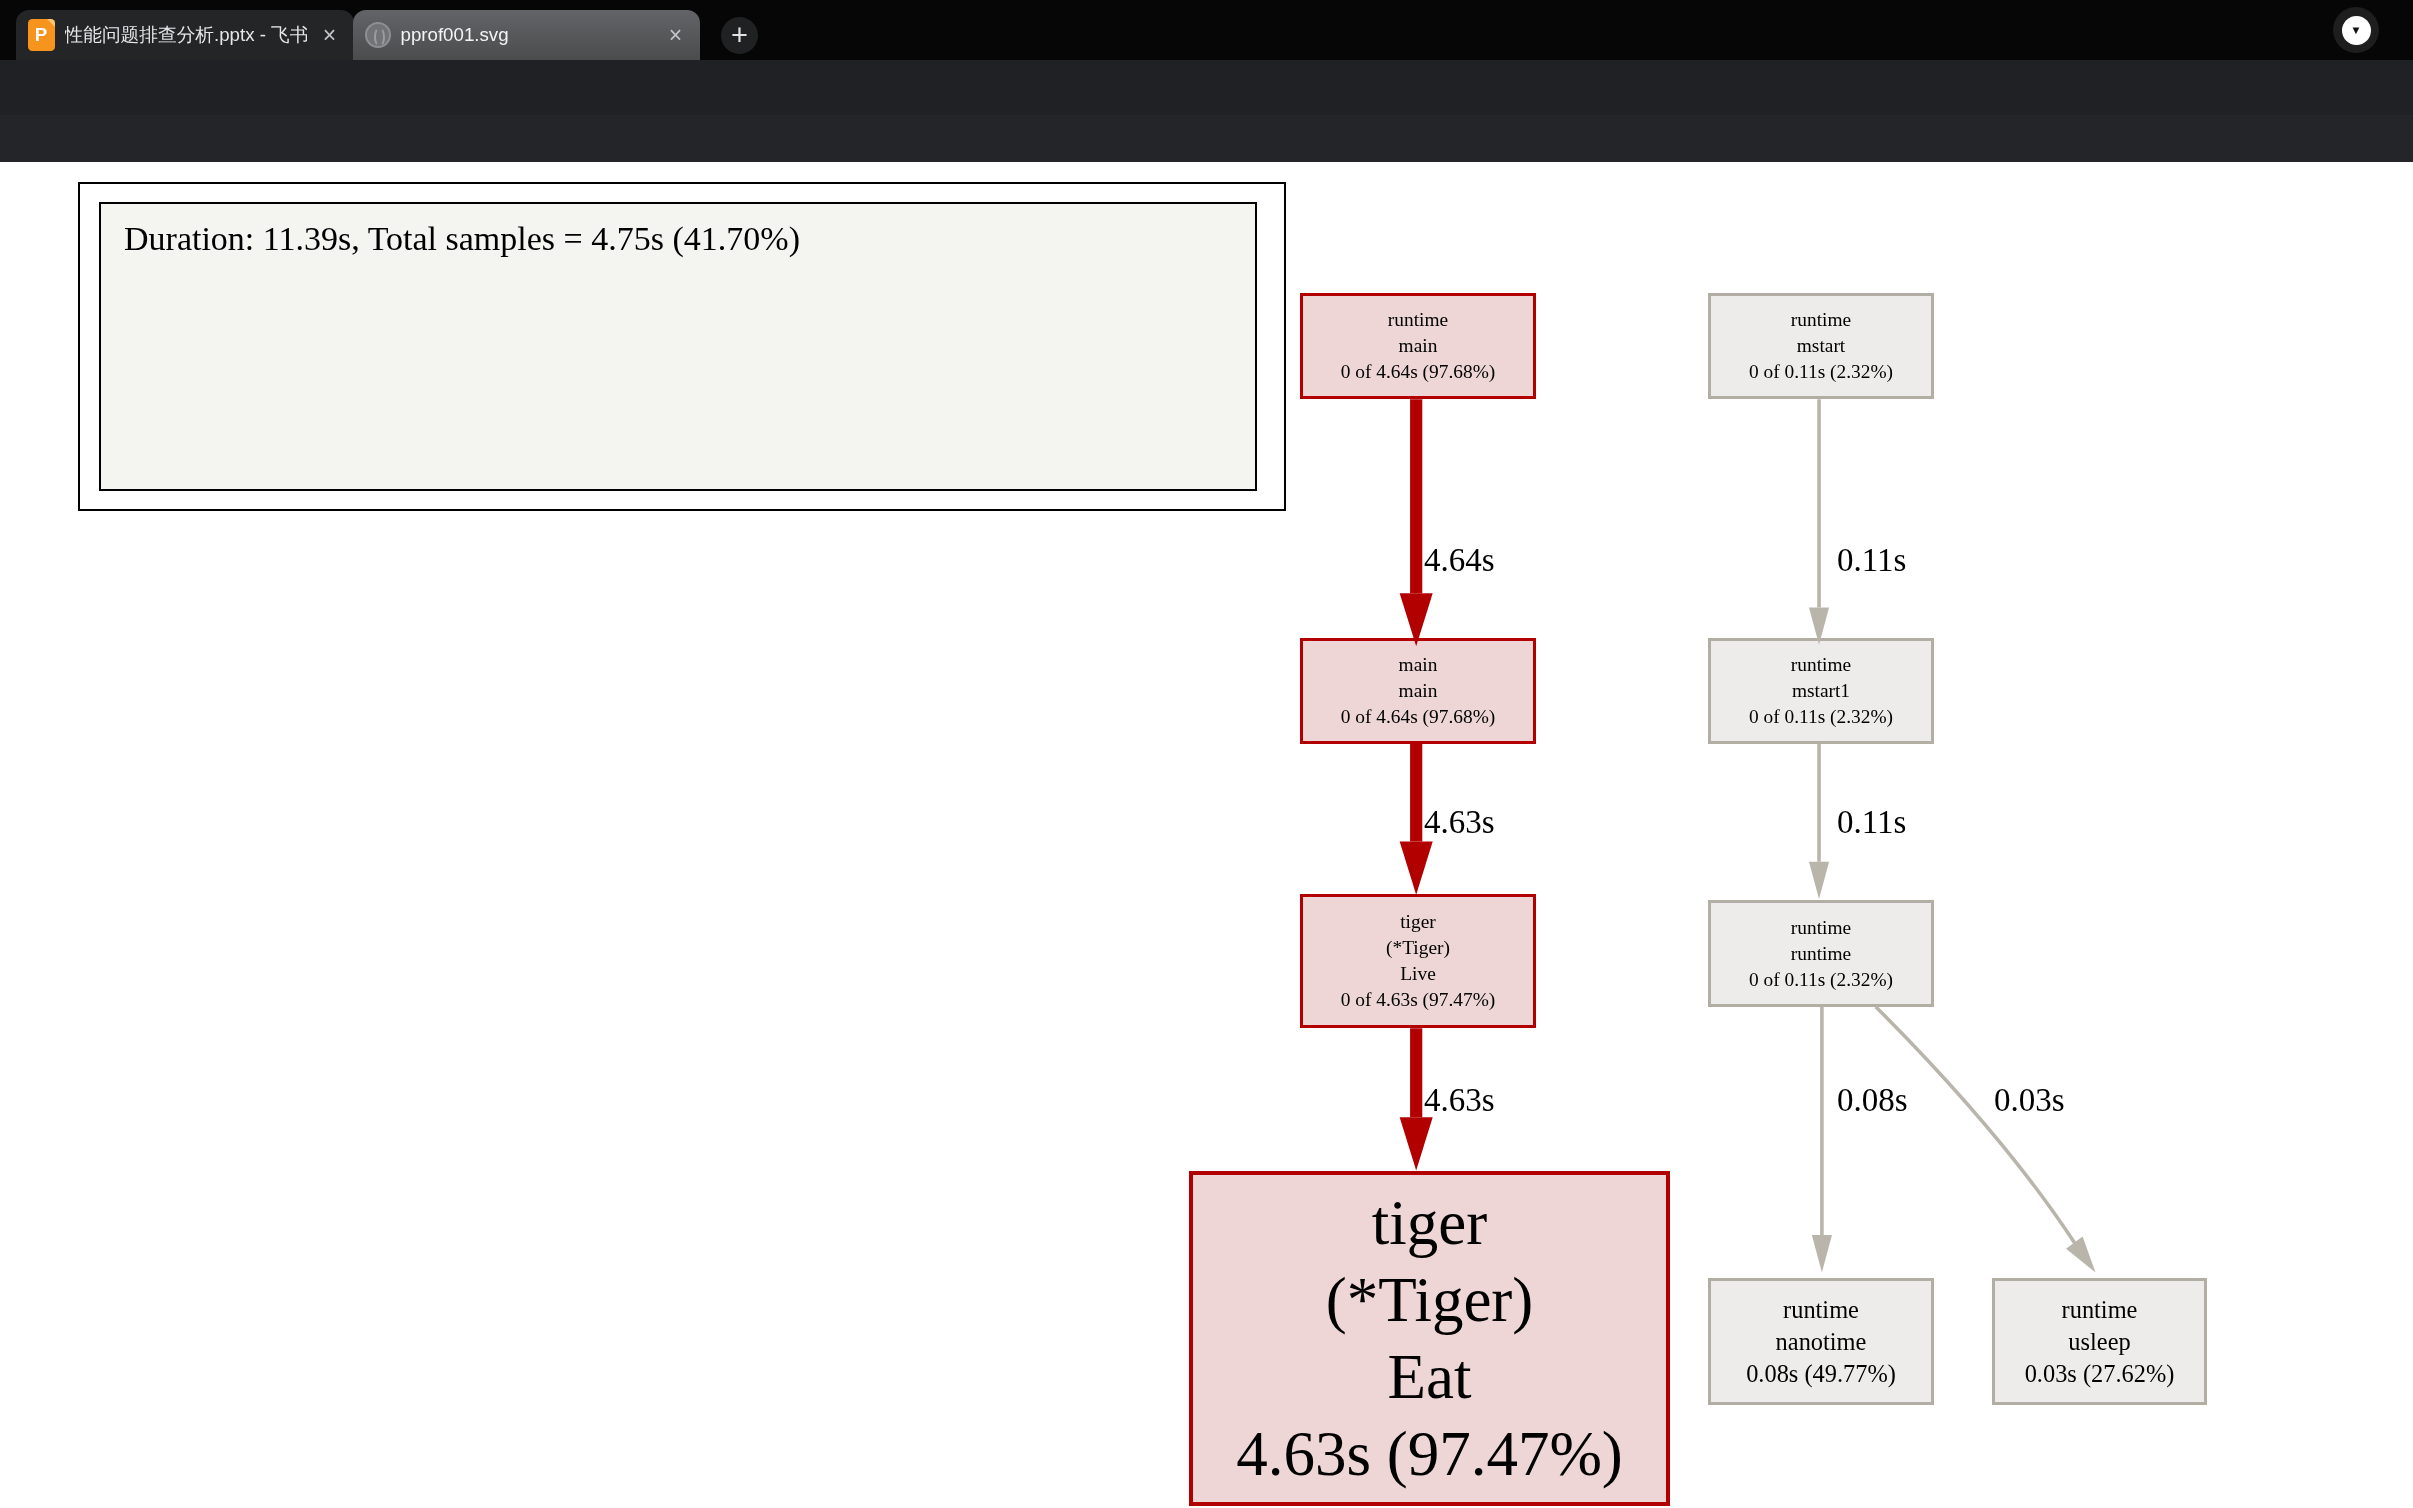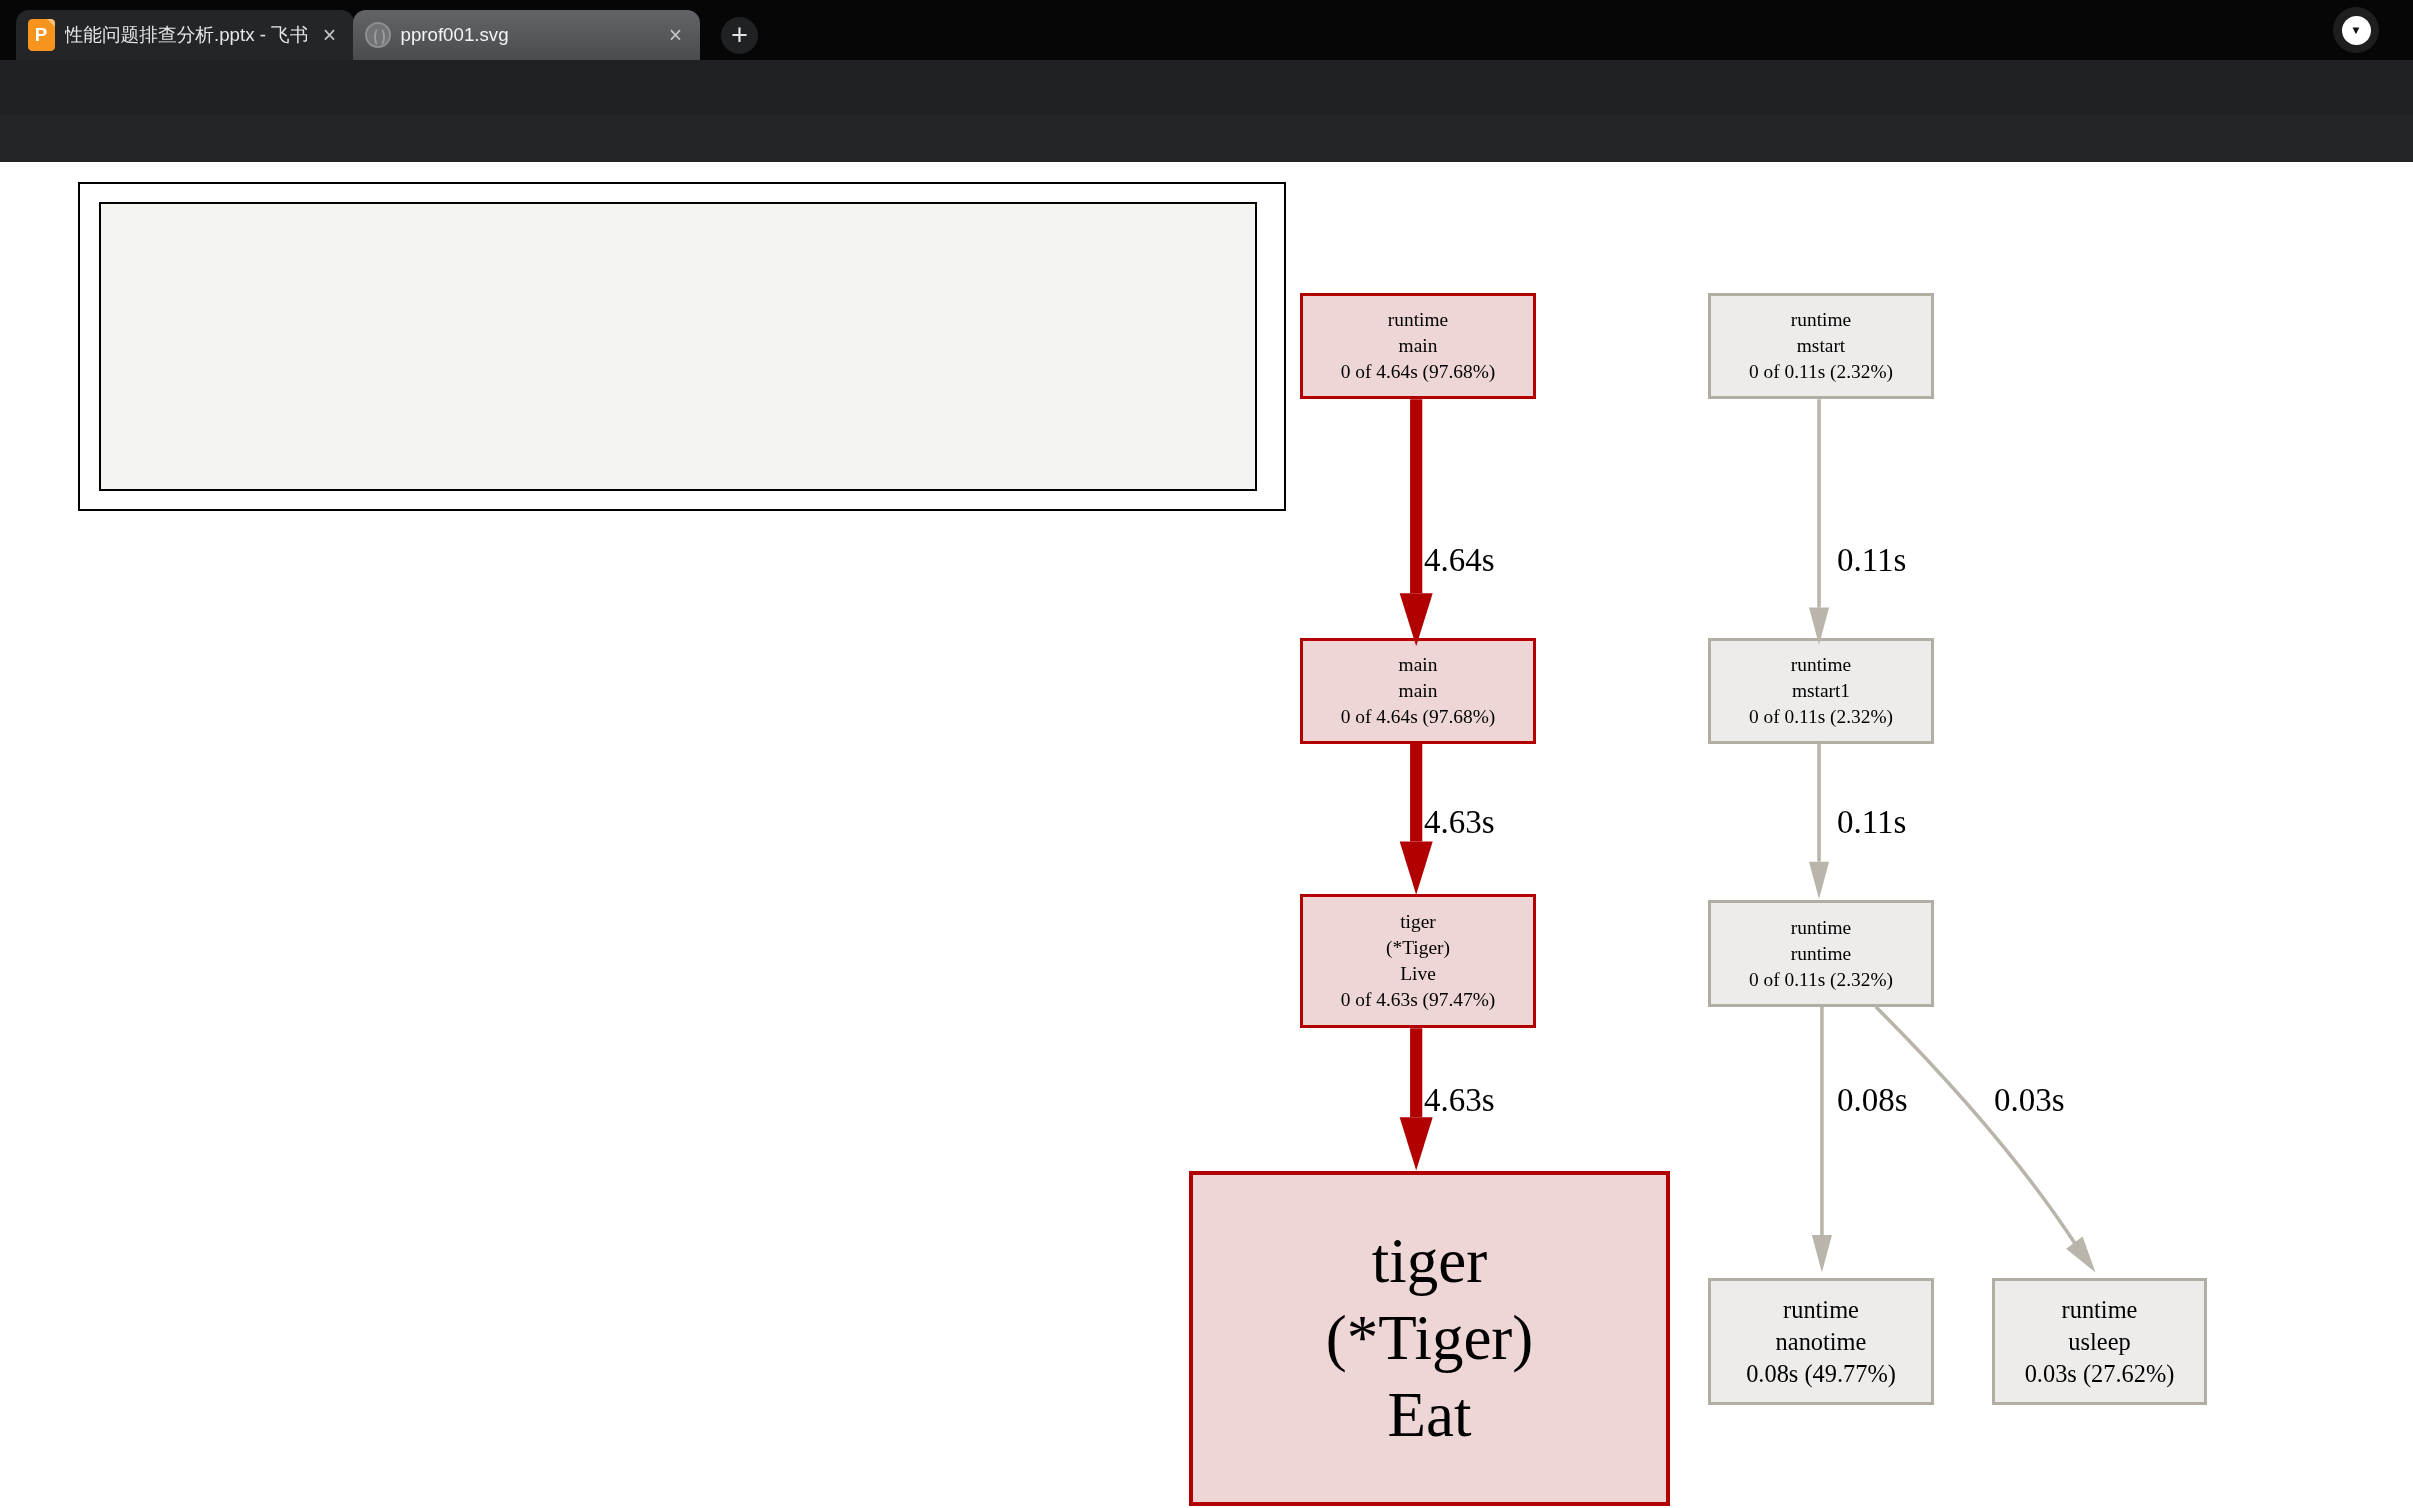--- a/index.html
+++ b/index.html
@@ -249,20 +249,21 @@
   <div class="abs" id="bm-div"></div>
   <div class="bm-ic folder" style="left:2307px;"></div>
   <div class="abs bm-label" style="left:2336px;">其他书签</div>
 </div>
 
 <div class="abs" id="content"></div>
 
 <div class="abs" id="infobox-outer"></div>
 <div class="abs" id="infobox-inner"></div>
 <div class="abs" id="infobox-text">
+  <div>Duration: 11.39s, Total samples = 4.75s (41.70%)</div>
 </div>
 
 <div class="abs node hot" style="left:1300px;top:293px;width:236px;height:106px;">
   <div class="ln">runtime</div>
   <div class="ln">main</div>
   <div class="ln">0 of 4.64s (97.68%)</div>
 </div>
 <div class="abs node hot" style="left:1300px;top:638px;width:236px;height:106px;">
   <div class="ln">main</div>
   <div class="ln">main</div>
@@ -271,20 +272,21 @@
 <div class="abs node hot" style="left:1300px;top:894px;width:236px;height:134px;">
   <div class="ln">tiger</div>
   <div class="ln">(*Tiger)</div>
   <div class="ln">Live</div>
   <div class="ln">0 of 4.63s (97.47%)</div>
 </div>
 <div class="abs node hot big" style="left:1189px;top:1171px;width:481px;height:335px;">
   <div class="ln">tiger</div>
   <div class="ln">(*Tiger)</div>
   <div class="ln">Eat</div>
+  <div class="ln">4.63s (97.47%)</div>
 </div>
 <div class="abs node cold" style="left:1708px;top:293px;width:226px;height:106px;">
   <div class="ln">runtime</div>
   <div class="ln">mstart</div>
   <div class="ln">0 of 0.11s (2.32%)</div>
 </div>
 <div class="abs node cold" style="left:1708px;top:638px;width:226px;height:106px;">
   <div class="ln">runtime</div>
   <div class="ln">mstart1</div>
   <div class="ln">0 of 0.11s (2.32%)</div>

